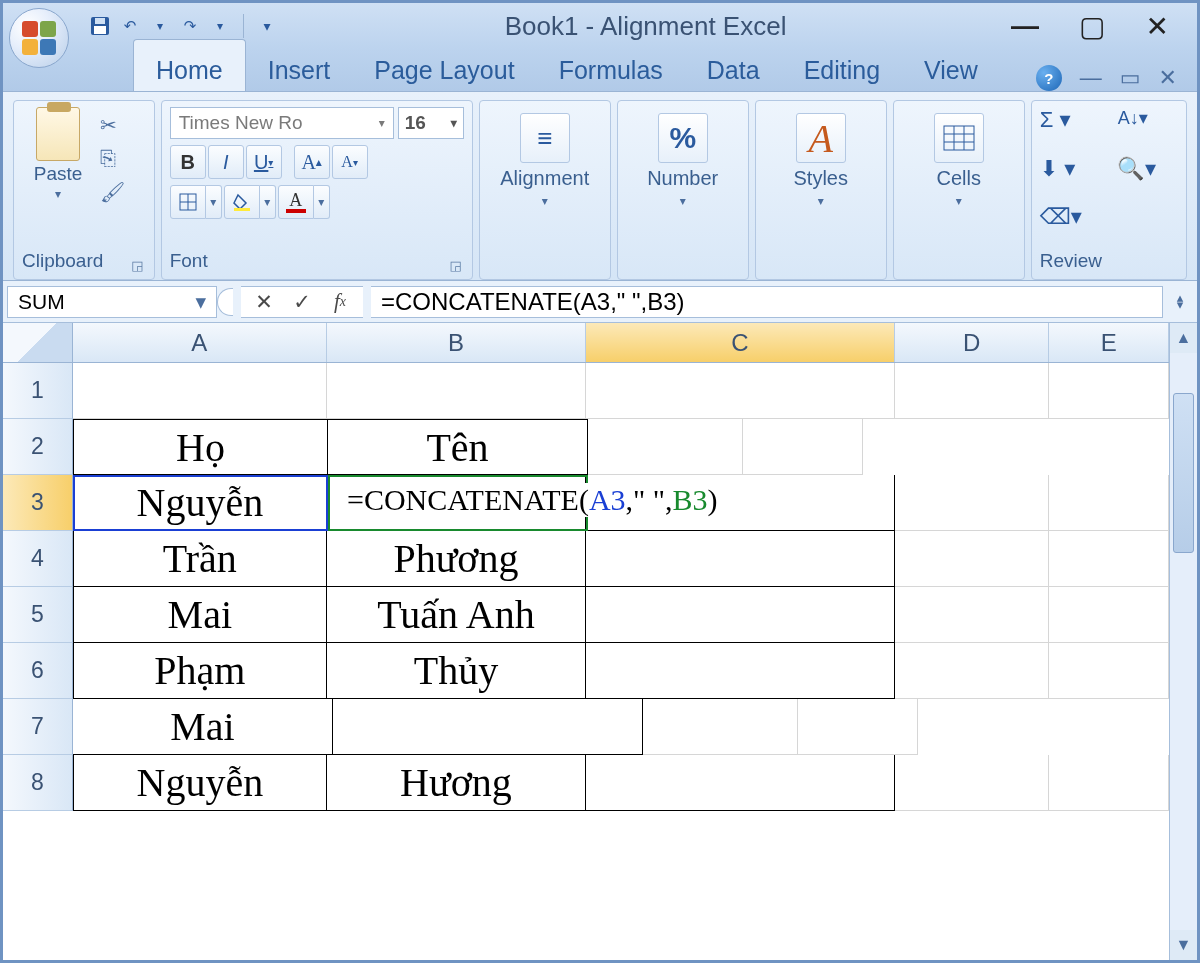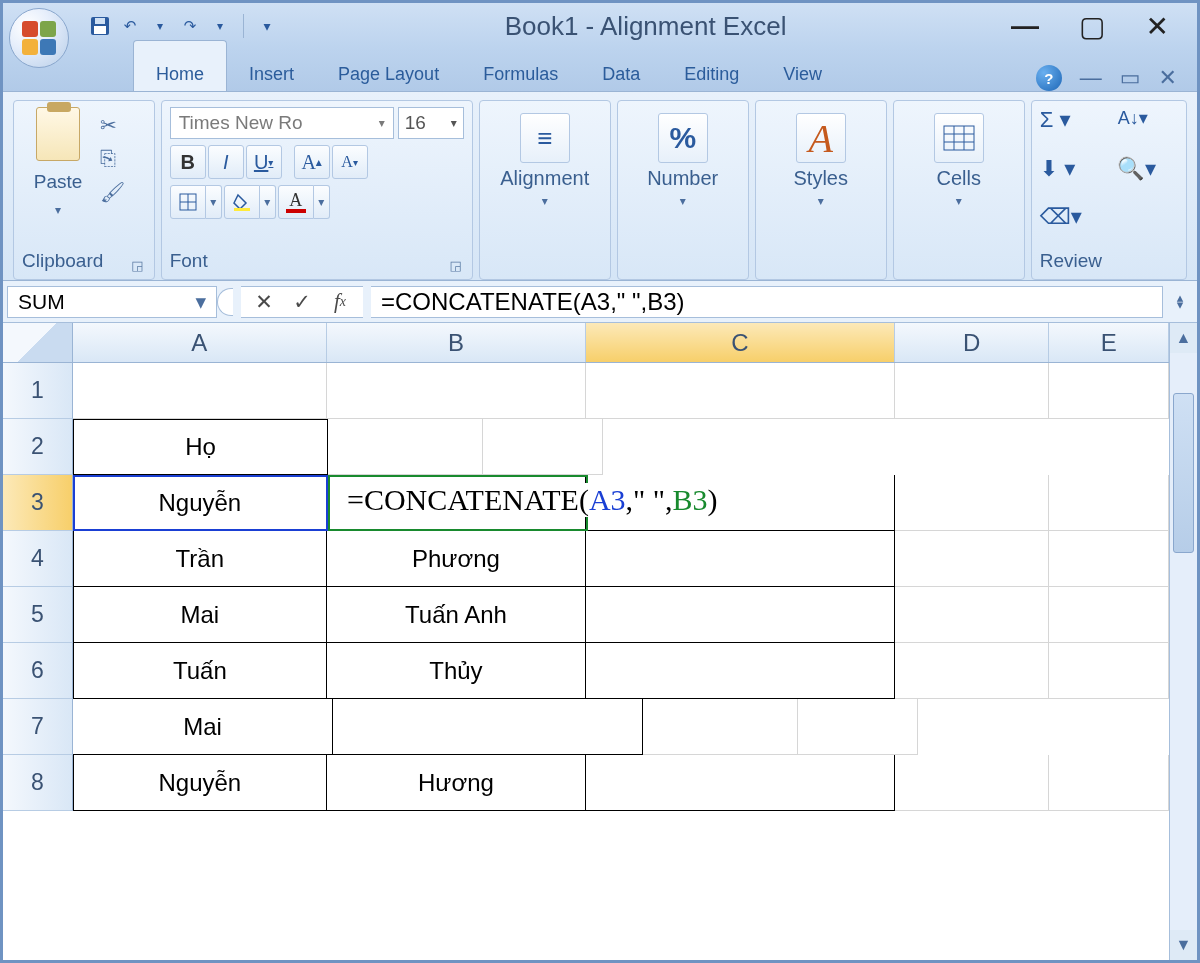--- a/index.html
+++ b/index.html
@@ -27,21 +27,21 @@
   .app-title{ flex:1; text-align:center; font-size:26px; color:#3a5273;}
   .win-controls{ display:flex; gap:40px; padding-right:28px;}
   .win-controls span{ font-size:28px; color:#222; cursor:pointer;}
   
   
   .ribbon-tabs{
     height:42px; display:flex; align-items:flex-end; padding-left:130px;
     background:linear-gradient(#bcd3ee,#b1cae8);
   }
   .rtab{
-    padding:23px 22px 6px; font-size:18px; color:#2b5c9b; cursor:pointer;text-align:center;
+    padding:16px 22px 6px; font-size:25px; color:#2b5c9b; cursor:pointer;text-align:center;
   }
   .rtab.active{
     background:#e8f1fb; border:1px solid #9ab4d4; border-bottom:none; border-radius:4px 4px 0 0; color:#2b5c9b;
   }
   .ribbon-tabs .right-icons{ margin-left:auto; display:flex; gap:18px; padding-right:20px; align-items:center;}
   .ribbon-tabs .right-icons span{ font-size:22px; color:#4b6e9e;}
   .help-circle{ width:26px;height:26px;border-radius:50%;background:radial-gradient(circle at 30% 30%,#6ab0f0,#1d66b6);display:flex;align-items:center;justify-content:center;color:#fff;font-weight:bold;}
   
   
   .ribbon-body{
@@ -51,31 +51,31 @@
   .rgroup{
     border:1px solid #b3c8e3; border-radius:4px; background:linear-gradient(#eef5fd,#d8e7f7);
     padding:6px 8px 2px; display:flex; flex-direction:column; justify-content:space-between;
     position:relative;
   }
   .rgroup-label{ text-align:left; font-size:19px; color:#3a5f8f; padding:3px 0 5px; position:relative;}
   .rgroup-label .dlg{ position:absolute; right:2px; bottom:4px; font-size:13px; color:#5a7aa3;}
   .rgroup-content{ flex:1; display:flex; gap:6px; align-items:flex-start;}
   
   .clip-w{ width:145px;}
-  .paste-btn{ width:72px; display:flex; flex-direction:column; align-items:center; gap:10px;}
+  .paste-btn{ width:72px; display:flex; flex-direction:column; align-items:center; gap:2px;}
   .paste-icon{ width:44px;height:54px;border:1px solid #c7a866;background:linear-gradient(#fff8e6,#f6e6b8);border-radius:3px;position:relative;}
   .paste-icon::before{content:"";position:absolute;top:-6px;left:10px;width:24px;height:10px;background:#c8a862;border-radius:3px;}
   .paste-btn .lbl{font-size:19px;color:#3a5f8f;}
   .mini-col{ display:flex; flex-direction:column; gap:10px; padding-top:6px;}
   .mini-ic{ font-size:20px; color:#4b6e9e;}
   
   .font-w{ width:320px;}
   .font-row1{ display:flex; gap:4px; width:100%;}
   .font-combo{ flex:1; height:32px; border:1px solid #a6bedb; background:#fff; display:flex;align-items:center; padding:0 8px; color:#7a7a7a; font-size:19px; justify-content:space-between;}
-  .size-combo{ width:66px; height:32px; border:1px solid #a6bedb; background:#fff; display:flex;align-items:center;justify-content:space-between; padding:0 6px; color:#555; font-size:19px;}
+  .size-combo{ width:66px; height:32px; border:1px solid #a6bedb; background:#fff; display:flex;align-items:center;justify-content:space-between; padding:0 6px; color:#555; font-size:19px;font-weight:bold;}
   .font-row2{ display:flex; gap:2px; margin-top:6px;}
   .fbtn{ width:36px; height:34px; border:1px solid #b3c8e3; background:linear-gradient(#fbfdff,#e1ecf8); display:flex;align-items:center;justify-content:center; font-size:20px; color:#2a5a9e; border-radius:3px;}
   .fbtn.b{font-weight:bold;color:#333;} .fbtn.i{font-style:italic;} .fbtn.u{text-decoration:underline;}
   .grow-a{color:#2a5a9e;}
   .font-row3{ display:flex; gap:2px; margin-top:6px;}
   .split{ display:flex;}
   .split .main{ width:36px;height:34px;border:1px solid #b3c8e3;background:linear-gradient(#fbfdff,#e1ecf8);display:flex;align-items:center;justify-content:center;border-radius:3px 0 0 3px;}
   .split .caret{ width:16px;height:34px;border:1px solid #b3c8e3;border-left:none;background:linear-gradient(#fbfdff,#e1ecf8);display:flex;align-items:center;justify-content:center;font-size:12px;color:#4b6e9e;border-radius:0 3px 3px 0;}
   .fontcolor-a{ display:flex;flex-direction:column;align-items:center; line-height:1;}
   .fontcolor-a .bar{width:20px;height:4px;background:#c00;}
@@ -115,21 +115,21 @@
   .grid-headers-row{ display:flex; height:40px; background:linear-gradient(#f4f8fd,#d9e7f6); border-bottom:1px solid #9ab4d4;}
   .corner{ width:70px; border-right:1px solid #9ab4d4; background:linear-gradient(135deg,#f4f8fd 50%,#c9dbf0 50%);}
   .colh{ border-right:1px solid #b7cce4; display:flex;align-items:center;justify-content:center; font-size:24px; color:#3a5273;}
   .colh.A{width:255px;} .colh.B{width:260px;} .colh.C{width:310px;} .colh.D{width:155px;} .colh.E{width:120px;}
   .colh.active{ background:linear-gradient(#fce9b8,#f7cf6a); color:#3a5273;}
   
   .grid-body{ position:relative;}
   .gridrow{ display:flex; height:56px;}
   .rowh{ width:70px; border-right:1px solid #9ab4d4; border-bottom:1px solid #b7cce4; background:linear-gradient(to right,#f4f8fd,#d9e7f6); display:flex;align-items:center;justify-content:center; font-size:23px; color:#3a5273;}
   .rowh.active{ background:linear-gradient(to right,#fce9b8,#f7cf6a);}
-  .cell{ border-right:1px solid #d6d6d6; border-bottom:1px solid #d6d6d6; display:flex;align-items:center;justify-content:center; font-size:24px; font-family:Liberation Sans, sans-serif;}
+  .cell{ border-right:1px solid #d6d6d6; border-bottom:1px solid #d6d6d6; display:flex;align-items:center;justify-content:center; font-size:40px; font-family:Liberation Serif, serif;}
   .cell.A{width:255px;} .cell.B{width:260px;} .cell.C{width:310px;} .cell.D{width:155px;} .cell.E{width:120px;}
   .tbl-r{border-right:1.5px solid #000;} .tbl-b{border-bottom:1.5px solid #000;} .tbl-l{border-left:1.5px solid #000;} .tbl-t{border-top:1.5px solid #000;}
   
   .formula-overlay{
     position:absolute; background:#fff; border:none;
     font-family:"Times New Roman",serif; font-size:30px;
     padding:0 4px; white-space:nowrap;
   }
   .ref-blue{ color:#1a3fd4;}
   .ref-green{ color:#188a2e;}
@@ -351,20 +351,21 @@
           <div class="cell A"></div>
           <div class="cell B"></div>
           <div class="cell C"></div>
           <div class="cell D"></div>
           <div class="cell E"></div>
         </div>
 
         <div class="gridrow">
           <div class="rowh">2</div>
           <div class="cell A tbl-t tbl-l tbl-r tbl-b">Họ</div>
+          <div class="cell B tbl-t tbl-r tbl-b">Tên</div>
           <div class="cell D"></div>
           <div class="cell E"></div>
         </div>
 
         <div class="gridrow">
           <div class="rowh active">3</div>
           <div class="cell A tbl-l tbl-r tbl-b">Nguyễn</div>
           <div class="cell B tbl-r tbl-b"></div>
           <div class="cell C tbl-r tbl-b"></div>
           <div class="cell D"></div>
@@ -384,21 +385,21 @@
           <div class="rowh">5</div>
           <div class="cell A tbl-l tbl-r tbl-b">Mai</div>
           <div class="cell B tbl-r tbl-b">Tuấn Anh</div>
           <div class="cell C tbl-r tbl-b"></div>
           <div class="cell D"></div>
           <div class="cell E"></div>
         </div>
 
         <div class="gridrow">
           <div class="rowh">6</div>
-          <div class="cell A tbl-l tbl-r tbl-b">Tuấn</div>
+          <div class="cell A tbl-l tbl-r tbl-b">Phạm</div>
           <div class="cell B tbl-r tbl-b">Thủy</div>
           <div class="cell C tbl-r tbl-b"></div>
           <div class="cell D"></div>
           <div class="cell E"></div>
         </div>
 
         <div class="gridrow">
           <div class="rowh">7</div>
           <div class="cell B tbl-r tbl-b">Mai</div>
           <div class="cell C tbl-r tbl-b"></div>

